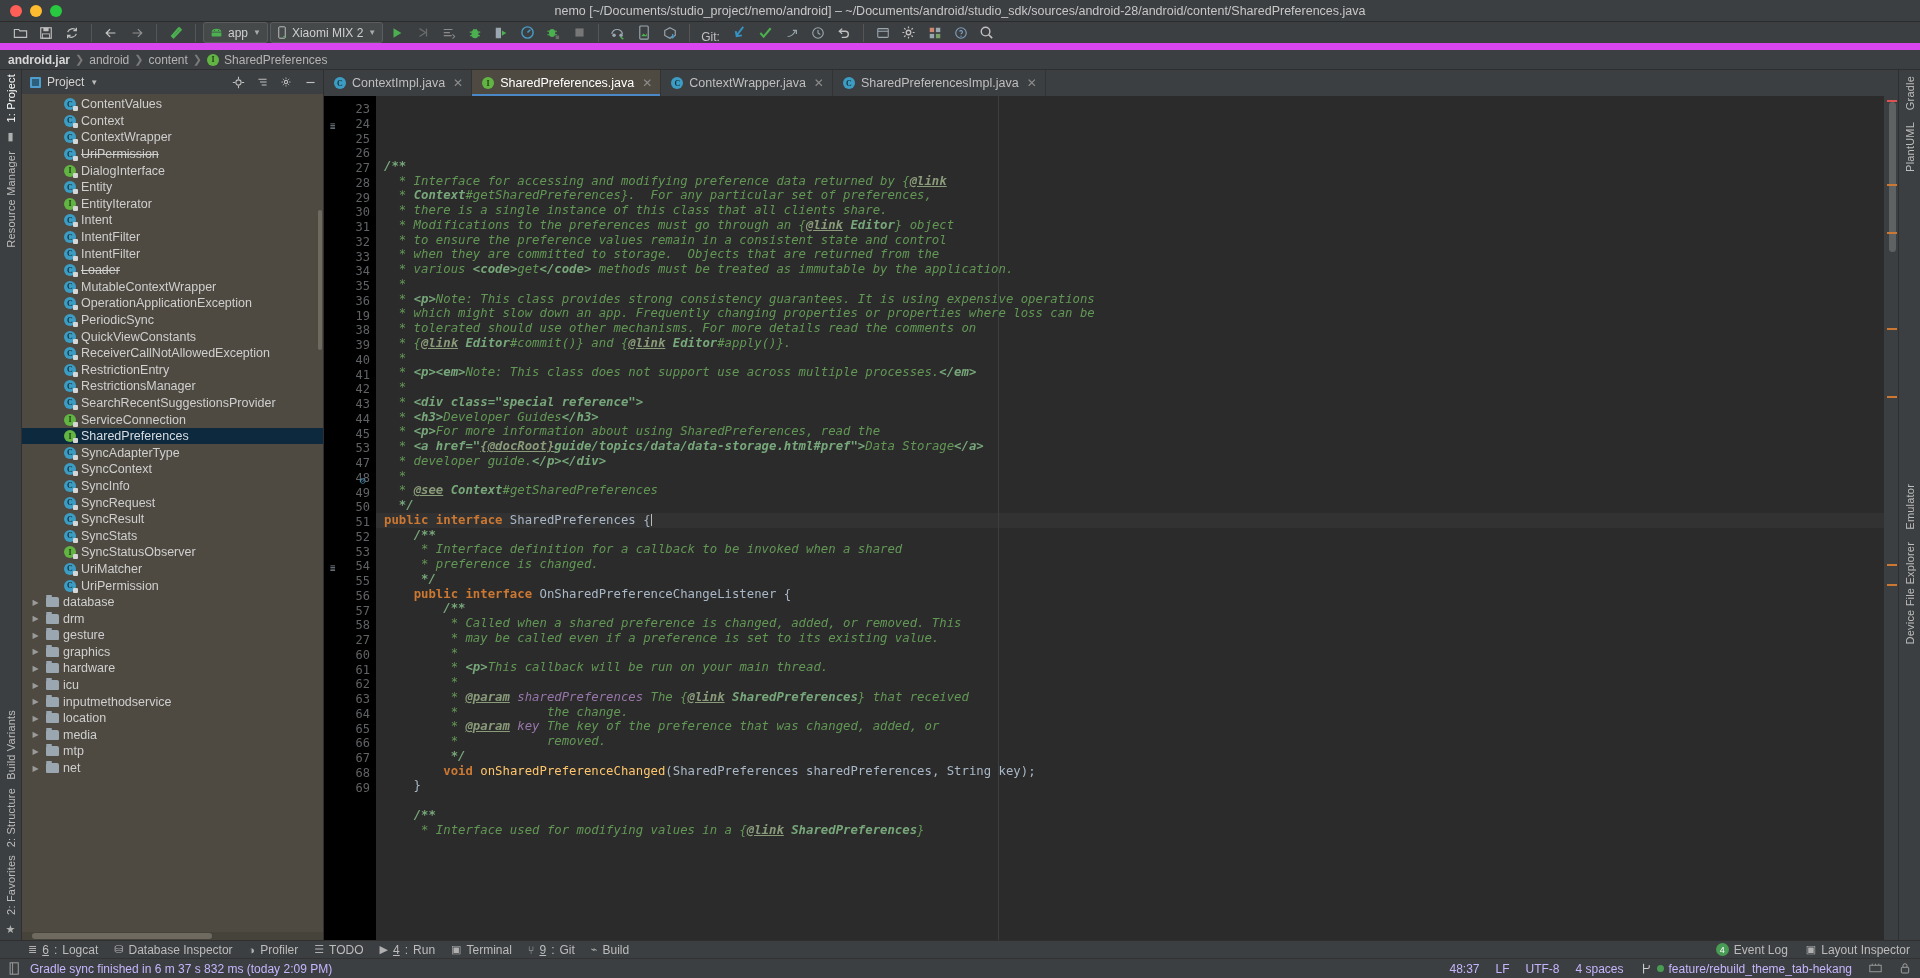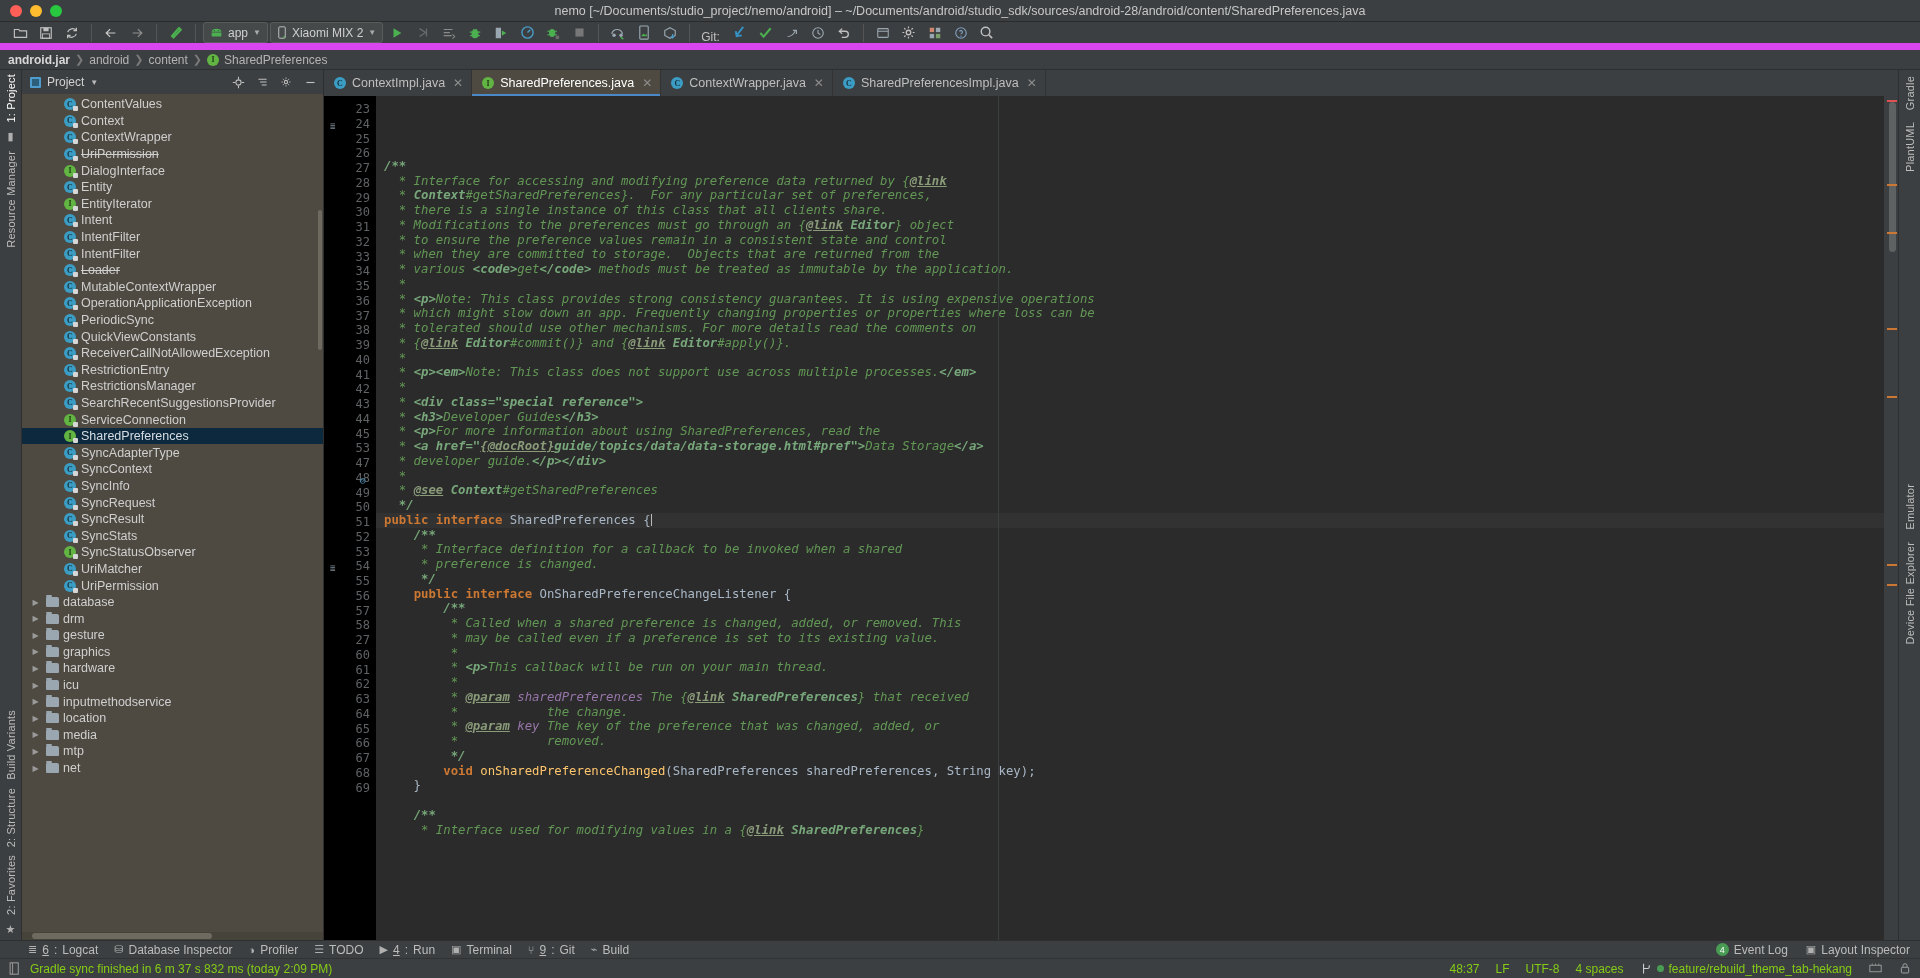--- a/index.html
+++ b/index.html
@@ -182,21 +182,21 @@
     gap:16px; padding-left:28px; border-top:1px solid #2f2f2f;
   }
   .tw{ display:flex; align-items:center; gap:5px; font-size:12px; color:#bcbcbc; white-space:nowrap; }
   .tw .u{ text-decoration:underline; }
   .twright{ margin-left:auto; display:flex; gap:18px; padding-right:10px; align-items:center; }
   .pill{ width:13px;height:13px;border-radius:50%;background:#499c54;color:#fff;font-size:9px;
          display:flex;align-items:center;justify-content:center; }
 
   .statusbar{
     height:20px; flex:0 0 20px; background:#3c3f41; display:flex; align-items:center;
-    padding:0 8px; gap:8px; font-size:12px; color:#84cc16; border-top:1px solid #323232;
+    padding:0 8px; gap:8px; font-size:12px; color:#c4b5fd; border-top:1px solid #323232;
     position:relative;
   }
   .sb-right{ margin-left:auto; display:flex; align-items:center; gap:16px; }
   .sb-ico{ width:14px;height:14px; display:flex;align-items:center;justify-content:center; color:#aaa; font-size:11px; }
   .branch-dot{ width:7px;height:7px;border-radius:50%;background:#499c54; }
   .watermark{
     position:absolute; right:14px; bottom:16px; font-size:21px; color:#e6e6e6;
     opacity:.92; letter-spacing:.2px; pointer-events:none; white-space:nowrap;
     font-family:"Liberation Sans", sans-serif;
   }
@@ -824,21 +824,21 @@
             <div class="gl">27</div>
             <div class="gl">28</div>
             <div class="gl">29</div>
             <div class="gl">30</div>
             <div class="gl">31</div>
             <div class="gl">32</div>
             <div class="gl">33</div>
             <div class="gl">34</div>
             <div class="gl">35</div>
             <div class="gl">36</div>
-            <div class="gl">37</div>
+            <div class="gl">19</div>
             <div class="gl">38</div>
             <div class="gl">39</div>
             <div class="gl">40</div>
             <div class="gl">41</div>
             <div class="gl">42</div>
             <div class="gl">43</div>
             <div class="gl">44</div>
             <div class="gl">45</div>
             <div class="gl">53</div>
             <div class="gl">47</div>

